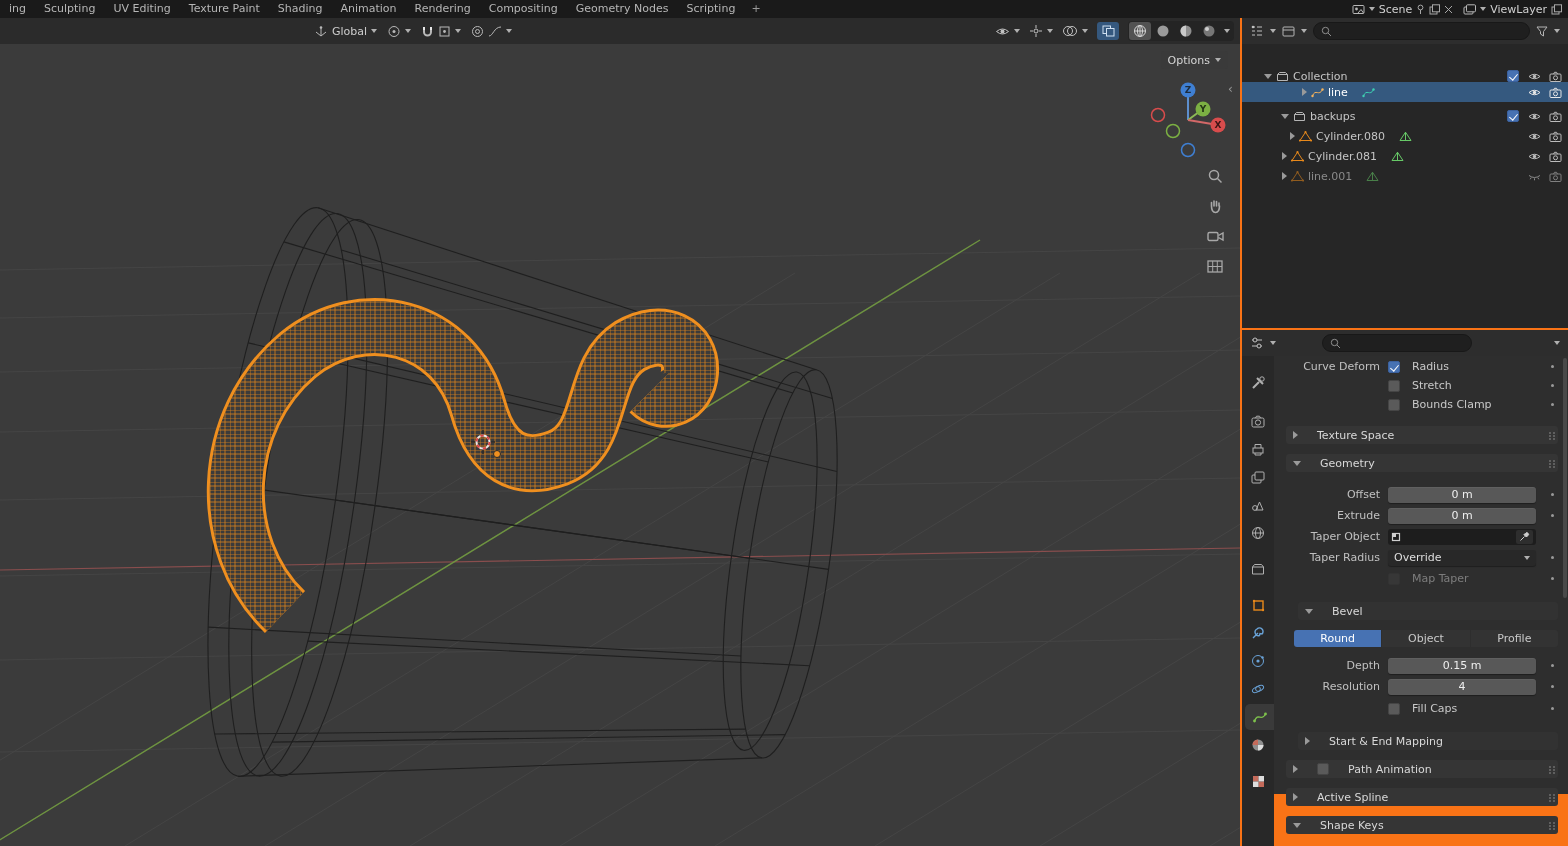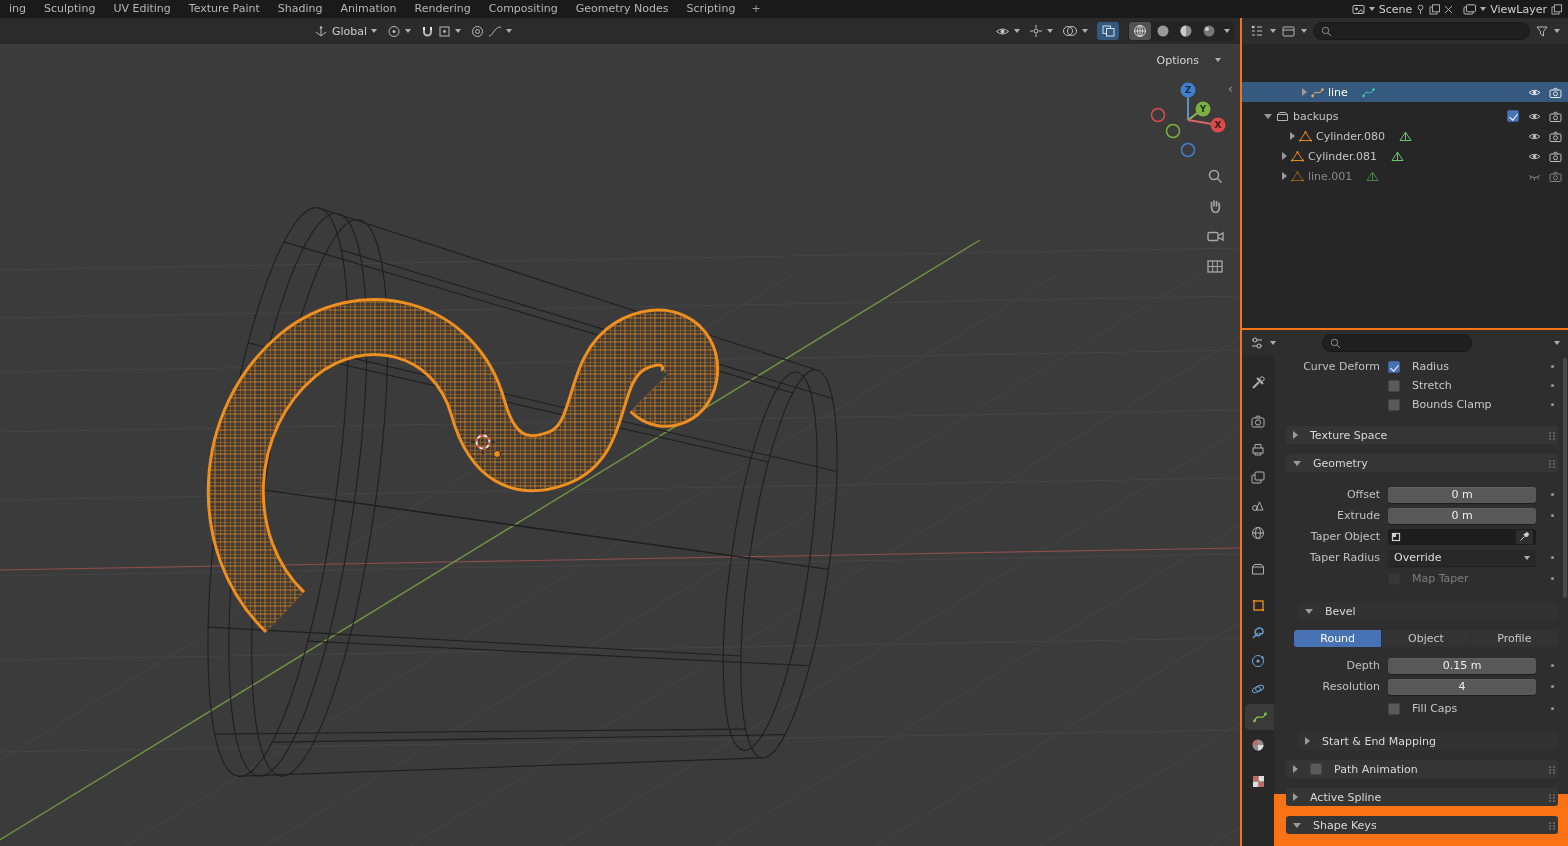--- a/index.html
+++ b/index.html
@@ -26,21 +26,21 @@
   
   .viewport{position:absolute;left:0;top:18px;width:1240px;height:828px;background:#3b3b3b;overflow:hidden}
   .vp-header{position:absolute;left:0;top:0;width:100%;height:26px;background:#2b2b2b;display:flex;align-items:center;z-index:5;padding:0 6px}
   .vp-left{display:flex;align-items:flex-end;gap:10px;margin-left:308px}
   .vp-pill{display:flex;align-items:center;gap:4px;color:#cdcdcd}
   .vp-right{margin-left:auto;display:flex;align-items:center;gap:9px}
   .shade-pill{display:flex;align-items:center;gap:1px;background:#242424;border-radius:4px;padding:1px}
   .shade-btn{width:22px;height:18px;display:flex;align-items:center;justify-content:center;border-radius:3px}
   .shade-btn.active{background:#525252}
   .xray-btn{width:22px;height:18px;border-radius:3px;background:#35587e;display:flex;align-items:center;justify-content:center}
-  .options-btn{position:absolute;right:12px;top:33px;background:#3a3a3a;border-radius:3px;height:18px;display:flex;align-items:center;gap:16px;padding:0 7px;color:#d5d5d5;z-index:5}
+  .options-btn{position:absolute;right:12px;top:33px;background:#3a3a3a;border-radius:3px;height:18px;display:flex;align-items:center;gap:5px;padding:0 7px;color:#d5d5d5;z-index:5}
   .vp-nav-btn{position:absolute;left:1201px;width:28px;height:28px;display:flex;align-items:center;justify-content:center;z-index:4;border-radius:14px}
   .vp-collapse{position:absolute;left:1228px;top:64px;color:#9a9a9a;font-size:12px;z-index:4}
   .scene-svg{position:absolute;left:0;top:0}
   
   .outliner{position:absolute;left:1242px;top:18px;width:326px;height:310px;background:#262626}
   .panel-header{position:absolute;left:0;top:0;width:100%;height:26px;background:#2d2d2d;display:flex;align-items:center;gap:6px;padding:0 8px}
   .search{flex:1;height:18px;background:#1f1f1f;border:1px solid #181818;border-radius:9px;display:flex;align-items:center;padding:0 7px;gap:5px}
   .orow{position:absolute;left:0;width:100%;height:20px;display:flex;align-items:center;gap:4px;color:#c4c4c4}
   .orow .lbl{white-space:nowrap}
   .orow.sel{background:#35597f;color:#fff}
@@ -52,21 +52,21 @@
   .ptab.active{background:#3a3a3a;border-radius:5px 0 0 5px;left:3px;width:29px}
   .prow{position:absolute;left:32px;width:294px;height:17px;display:flex;align-items:center}
   .plabel{width:114px;text-align:right;padding-right:8px;color:#c0c0c0;white-space:nowrap}
   .pctrl{width:148px;display:flex;align-items:center;gap:12px}
   .pdotc{flex:1;display:flex;justify-content:center}
   .val{width:100%;height:16px;background:#585858;border-radius:3px;color:#eee;display:flex;align-items:center;justify-content:center;box-shadow:inset 0 1px 0 rgba(255,255,255,.05),0 1px 1px rgba(0,0,0,.35)}
   .ddn{width:100%;height:16px;background:#282828;border-radius:3px;color:#ddd;display:flex;align-items:center;padding:0 6px;box-shadow:0 1px 1px rgba(0,0,0,.35)}
   .ddn .car{margin-left:auto}
   .objfield{width:100%;height:16px;background:#1d1d1d;border-radius:3px;display:flex;align-items:center;padding:0 3px}
   .eyedrop{margin-left:auto;width:17px;height:14px;background:#2e2e2e;border-radius:2px;display:flex;align-items:center;justify-content:center}
-  .phead{position:absolute;height:18px;background:#353535;border-radius:3px;display:flex;align-items:center;gap:12px;padding:0 7px;color:#d8d8d8}
+  .phead{position:absolute;height:18px;background:#353535;border-radius:3px;display:flex;align-items:center;gap:19px;padding:0 7px;color:#d8d8d8}
   .phead.top{left:44px;width:272px}
   .phead.sub{left:56px;width:260px;background:#323232}
   .phead .grip{margin-left:auto;margin-top:-4px}
   .seg{position:absolute;left:52px;width:264px;height:17px;display:flex;gap:1px}
   .seg .sbtn{flex:1;background:#333;display:flex;align-items:center;justify-content:center;color:#c9c9c9}
   .seg .sbtn:first-child{border-radius:3px 0 0 3px}
   .seg .sbtn:last-child{border-radius:0 3px 3px 0}
   .seg .sbtn.active{background:#4772b3;color:#fff}
   .scrollbar{position:absolute;right:1px;top:28px;width:4px;height:240px;background:#555;border-radius:2px;opacity:.7}
   svg{display:block}
@@ -392,20 +392,45 @@
       </div>
       <span class="ic">
           <svg width="12" height="11">
             <path d="M1 1h10L7.5 5.5V10l-3-2V5.5Z" fill="none" stroke="#b5b5b5"></path>
           </svg>
         </span>
       <span class="car"></span>
     </div>
 
 
+    <div class="orow" style="top:48px;padding-left:22px">
+      <span class="tri-d"></span>
+      <span class="ic">
+          <svg width="13" height="11">
+            <path d="M1.5 3.5h10v6h-10zM1.5 3.5l2-2h6l2 2" fill="none" stroke="#b5b5b5"></path>
+          </svg>
+        </span>
+      <span class="lbl">Collection</span>
+      <span class="rico" style="right:49px">
+          <span class="cb on"></span>
+        </span>
+      <span class="rico" style="right:27px">
+          <svg width="13" height="11">
+            <path d="M1 5.5 Q6.5 1 12 5.5 Q6.5 10 1 5.5Z" fill="none" stroke="#bdbdbd"></path>
+            <circle cx="6.5" cy="5.5" r="1.7" fill="#bdbdbd"></circle>
+          </svg>
+        </span>
+      <span class="rico" style="right:6px">
+          <svg width="13" height="11">
+            <rect x="1" y="3" width="11" height="7.5" rx="1" fill="none" stroke="#bdbdbd"></rect>
+            <circle cx="6.5" cy="6.8" r="2" fill="none" stroke="#bdbdbd"></circle>
+            <path d="M4.5 3l1-1.7h2l1 1.7" fill="none" stroke="#bdbdbd"></path>
+          </svg>
+        </span>
+    </div>
 
     <div class="orow sel" style="top:64px;padding-left:60px">
       <span class="tri-r"></span>
       <span class="ic">
           <svg width="13" height="11">
             <path d="M1.5 9 C4.5 1,8 10,11.5 2.5" fill="none" stroke="#f5b35c"></path>
             <circle cx="1.5" cy="9" r="1.2" fill="#f5b35c"></circle>
             <circle cx="11.5" cy="2.5" r="1.2" fill="#f5b35c"></circle>
           </svg>
         </span>
@@ -425,21 +450,21 @@
         </span>
       <span class="rico" style="right:6px">
           <svg width="13" height="11">
             <rect x="1" y="3" width="11" height="7.5" rx="1" fill="none" stroke="#e8e8e8"></rect>
             <circle cx="6.5" cy="6.8" r="2" fill="none" stroke="#e8e8e8"></circle>
             <path d="M4.5 3l1-1.7h2l1 1.7" fill="none" stroke="#e8e8e8"></path>
           </svg>
         </span>
     </div>
 
-    <div class="orow" style="top:88px;padding-left:22px">
+    <div class="orow" style="top:88px;padding-left:39px">
       <span class="tri-d"></span>
       <span class="ic">
           <svg width="13" height="11">
             <path d="M1.5 3.5h10v6h-10zM1.5 3.5l2-2h6l2 2" fill="none" stroke="#b5b5b5"></path>
           </svg>
         </span>
       <span class="lbl">backups</span>
       <span class="rico" style="right:49px">
           <span class="cb on"></span>
         </span>

